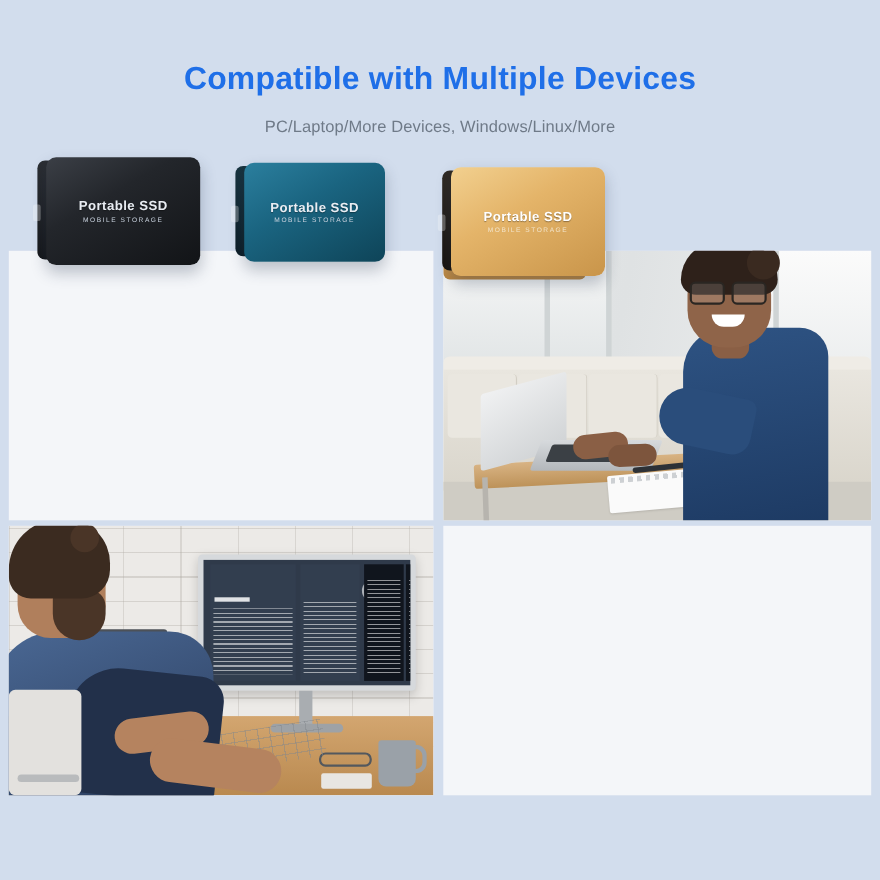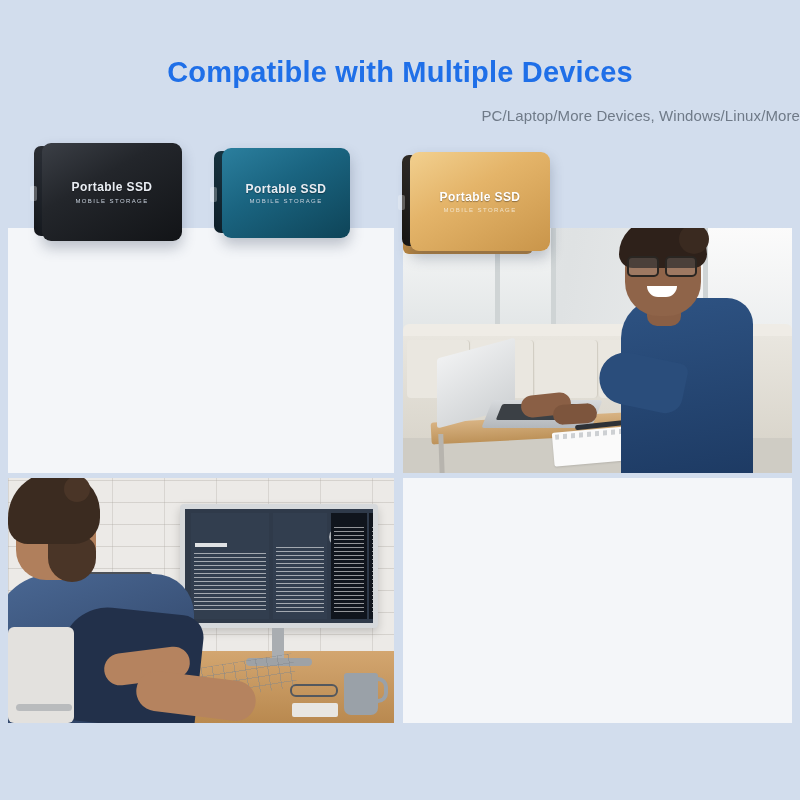--- a/index.html
+++ b/index.html
@@ -12,21 +12,21 @@
   .stage{position:absolute;inset:0;}
 
   
   .header{position:absolute;left:0;top:0;width:800px;height:228px;}
   .title{
     position:absolute;left:0;top:56px;width:800px;text-align:center;
     font-size:29px;font-weight:bold;color:#1f6fe8;letter-spacing:.2px;
     font-family:"Liberation Sans", sans-serif;
   }
   .subtitle{
-    position:absolute;left:0;top:107px;width:800px;text-align:right;
+    position:absolute;left:0;top:107px;width:800px;text-align:center;
     font-size:15px;color:#6f7a88;letter-spacing:.1px;
   }
 
   
   .panel{position:absolute;overflow:hidden;background:#f4f6f9;}
   #panel-tl{left:8px;  top:228px; width:386px; height:245px;}
   #panel-tr{left:403px;top:228px; width:389px; height:245px;}
   #panel-bl{left:8px;  top:478px; width:386px; height:245px;}
   #panel-br{left:403px;top:478px; width:389px; height:245px;}
 

